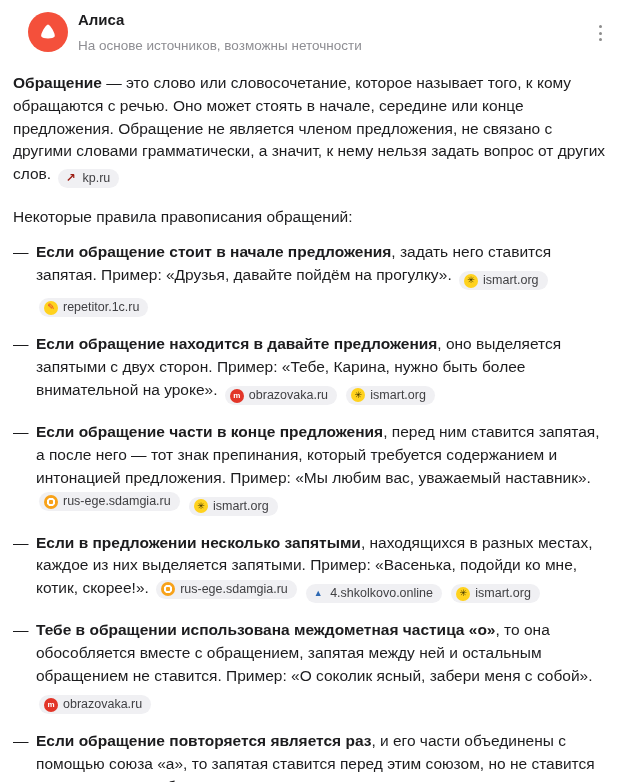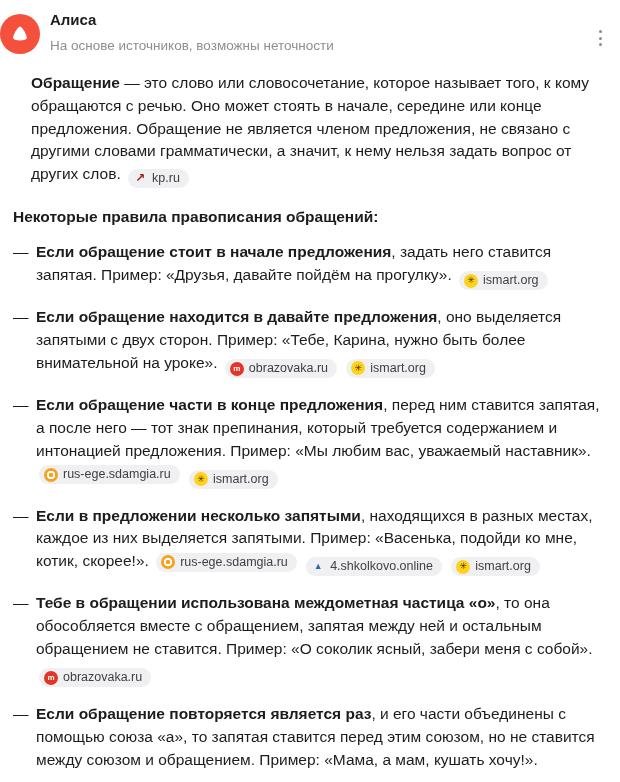--- a/index.html
+++ b/index.html
@@ -3,41 +3,41 @@
 <meta charset="utf-8">
 <style>
   html,body{margin:0;padding:0;background:#ffffff;}
   body{
     width:620px;
     font-family:"Liberation Sans","DejaVu Sans",sans-serif;
     color:#1c1c1e;
     -webkit-font-smoothing:antialiased;
   }
   
-  .header{display:flex;align-items:flex-end;padding:10px 12px 6px 0;}
+  .header{display:flex;align-items:center;padding:10px 12px 6px 28px;}
   .avatar{
     width:40px;height:40px;border-radius:50%;
     background:#f4503b;
     display:flex;align-items:center;justify-content:center;
     flex:0 0 auto;
   }
   .avatar svg{width:24px;height:24px;display:block;}
   .header-texts{margin-left:10px;flex:1;min-width:0;padding-top:1px;}
   .app-name{font-size:15px;font-weight:700;color:#1c1c1e;line-height:18px;}
   .disclaimer{font-size:13.5px;color:#8e8e93;line-height:17px;margin-top:8px;}
   .kebab{
     display:flex;flex-direction:column;gap:3.5px;
     padding:8px 6px;margin-top:2px;cursor:pointer;
   }
   .kebab .dot{width:3px;height:3px;border-radius:50%;background:#8c8c8c;}
   
   .content{padding:4px 13px 22px 13px;font-size:15.5px;line-height:1.47;}
   .b{font-weight:700;}
-  .intro{margin:8px 0 17px 18px;}
-  .rules-heading{font-size:15.5px;font-weight:700;margin:0 0 13px 0;}
+  .intro{margin:8px 0 17px 0;}
+  .rules-heading{font-size:15.5px;font-weight:400;margin:0 0 13px 0;}
   .rule{position:relative;padding-left:23px;margin:0 0 15px 0;}
   .rule:last-child{margin-bottom:0;}
   .rule-dash{position:absolute;left:0;top:0;}
   
   .badge{
     display:inline-flex;align-items:center;gap:5px;
     background:#f0f0f3;border-radius:10px;
     padding:2px 9px 2px 5px;
     font-size:12.5px;line-height:15px;color:#3f3f42;
     white-space:nowrap;vertical-align:-3px;
@@ -91,20 +91,24 @@
 
   <div class="rules-heading">Некоторые правила правописания обращений:</div>
 
   <div class="rule">
     <span class="rule-dash">—</span>
     <span class="b">Если обращение стоит в начале предложения</span><span>, задать него ставится запятая. Пример: «Друзья, давайте пойдём на прогулку».</span>
     <span class="badge">
         <span class="ico ico-ismart"></span>
         <span>ismart.org</span>
       </span>
+    <span class="badge">
+        <span class="ico ico-1c"></span>
+        <span>repetitor.1c.ru</span>
+      </span>
   </div>
 
   <div class="rule">
     <span class="rule-dash">—</span>
     <span class="b">Если обращение находится в давайте предложения</span><span>, оно выделяется запятыми с двух сторон. Пример: «Тебе, Карина, нужно быть более внимательной на уроке».</span>
     <span class="badge">
         <span class="ico ico-obrazovaka"></span>
         <span>obrazovaka.ru</span>
       </span>
     <span class="badge">

